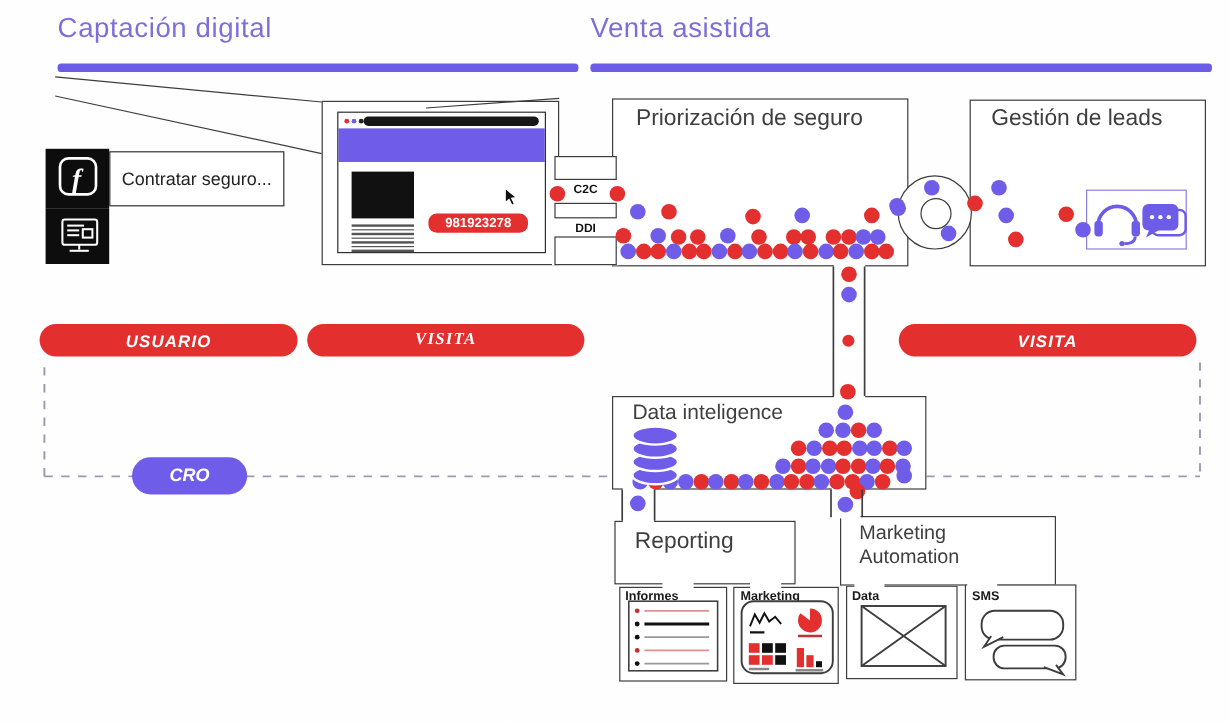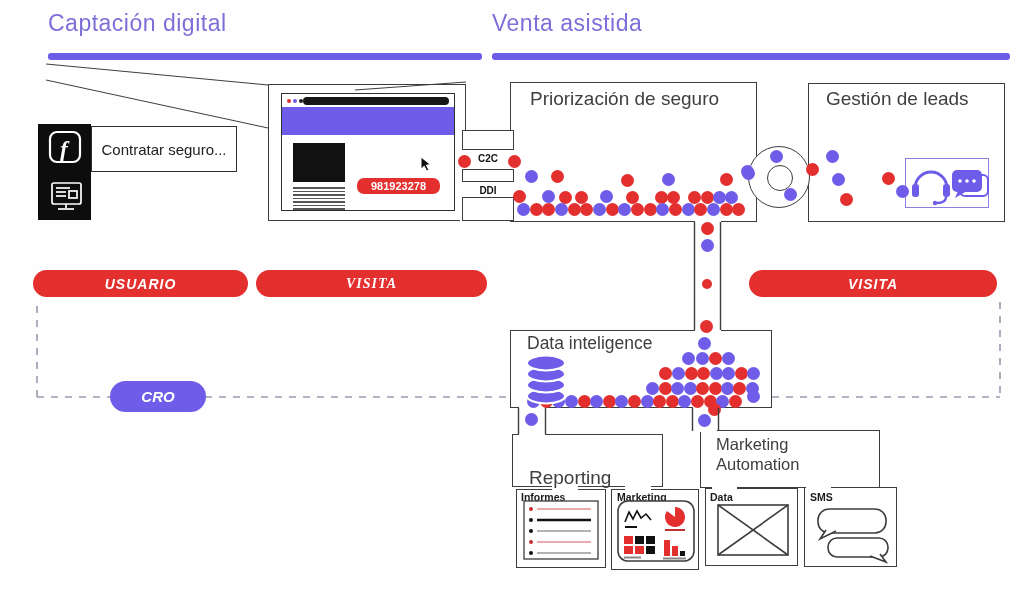--- a/index.html
+++ b/index.html
@@ -115,21 +115,21 @@
   <button class="rbtn" style="top:178px;height:16px;">981923278</button>
 
   <div class="pill" style="left:33px;width:215px;">USUARIO</div>
   <div class="pill" style="left:256px;width:231px;font-family:Liberation Serif, serif;">VISITA</div>
   <div class="pill" style="left:749px;width:248px;">VISITA</div>
   <div class="cro">CRO</div>
 
   <div class="title" style="left:530px;top:88px;">Priorización de seguro</div>
   <div class="title" style="left:527px;top:333px;font-size:17.5px;">Data inteligence</div>
   <div class="title" style="left:826px;top:88px;">Gestión de leads</div>
-  <div class="title" style="left:529px;top:467px;">Reporting</div>
+  <div class="title" style="left:529px;top:441px;">Reporting</div>
   <div class="marketing-title">
     <div>Marketing</div>
     <div>Automation</div>
   </div>
   <div class="minilabel" style="left:521px;top:491px;">Informes</div>
   <div class="minilabel" style="left:617px;top:491px;">Marketing</div>
   <div class="minilabel" style="left:710px;top:491px;">Data</div>
   <div class="minilabel" style="left:810px;top:491px;">SMS</div>
 
   <div class="iconrect"></div>

